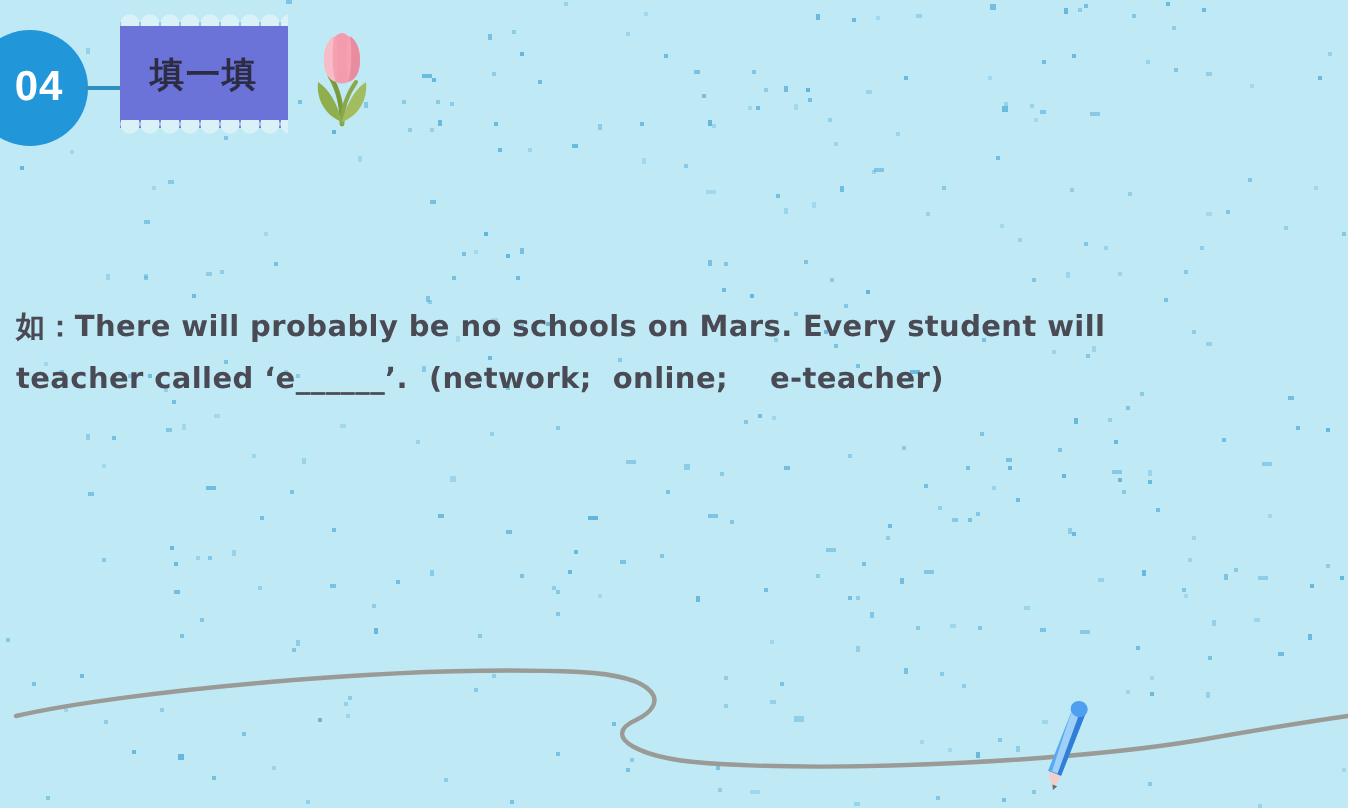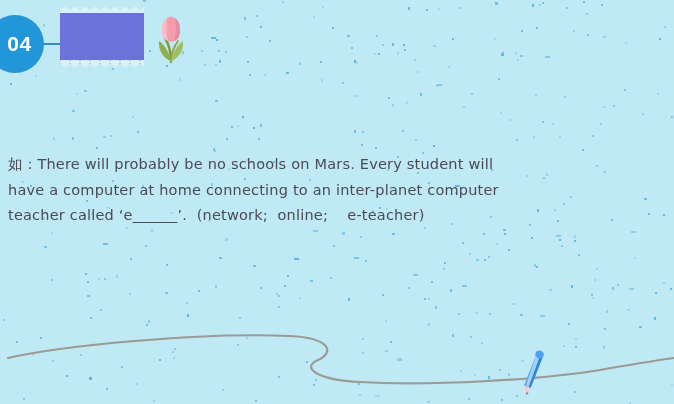--- a/index.html
+++ b/index.html
@@ -139,21 +139,21 @@
     font-family: "DejaVu Sans", "Liberation Sans", sans-serif;
     white-space: nowrap;
   }
   #passage {
     position: absolute;
     left: 8px;
     top: 152px;
     width: 660px;
     color: #4a4a55;
     font-size: 14.5px;
-    font-weight: normal;
+    font-weight: bold;
     line-height: 25.5px;
     font-family: "DejaVu Sans", "Liberation Sans", sans-serif;
   }
   .pline {
     white-space: pre;
     letter-spacing: .2px;
   }
 
   
   #bottom-art {
@@ -545,37 +545,37 @@
     <div id="badge-circle">
       <span id="badge-number">04</span>
     </div>
 
     <div id="badge-connector"></div>
     <div id="connector-dot"></div>
 
     <div id="title-card"></div>
     <div id="scallop-top"></div>
     <div id="scallop-bottom"></div>
+    <div id="title-text">填一填</div>
 
     <svg id="tulip" viewBox="0 0 42 56">
       <path d="M21 48 C21 40 20 32 15 24" stroke="#7a9a3c" stroke-width="2.4" fill="none" stroke-linecap="round"></path>
       <path d="M21 48 C21 42 23 34 28 27" stroke="#8aa84a" stroke-width="2" fill="none" stroke-linecap="round"></path>
       <path d="M21 47 C13 44 8 36 9 27 C14 30 19 38 21 47 Z" fill="#8fae4e"></path>
       <path d="M21 47 C29 44 34 36 33 27 C28 30 23 38 21 47 Z" fill="#a2bd60"></path>
       <path d="M12 16 C12 9 15 4 21 3 C27 4 30 9 30 16 C30 23 27 27 21 27 C15 27 12 23 12 16 Z" fill="#f4a2b2"></path>
       <path d="M12 16 C12 10 14 6 17 4 C16 10 16 22 18 27 C14 26 12 22 12 16 Z" fill="#f8bcc8"></path>
       <path d="M30 16 C30 10 28 6 25 4 C26 10 26 22 24 27 C28 26 30 22 30 16 Z" fill="#ea8c9f"></path>
       <path d="M18 4 C19 9 19 22 18 27 C20 28 22 28 24 27 C23 22 23 9 24 4 C22 2 20 2 18 4 Z" fill="#f29cae"></path>
     </svg>
   </div>
 
 
   <div id="passage">
     <div class="pline">如：There will probably be no schools on Mars. Every student will</div>
-    <div class="pline">have a computer at home connecting to an inter-planet computer</div>
     <div class="pline">teacher called ‘e______’.  (network;  online;    e-teacher)</div>
   </div>
 
   <svg id="bottom-art" viewBox="0 0 674 86">
     <path d="M8 40 C60 28 200 14 290 18 C330 20 335 34 318 42 C300 50 318 62 360 64 C430 68 540 62 600 52 C640 45 660 42 674 40" stroke="#9a9a96" stroke-width="2.2" fill="none" stroke-linecap="round"></path>
   </svg>
 
   <svg id="pencil" viewBox="0 0 30 50">
     <path d="M20.5 3 C23.5 4 25.5 6.5 25.5 9.5 L13.5 40 L7 37.5 L19 7 C19.3 5.4 19.7 4 20.5 3 Z" fill="#5aa8f2"></path>
     <path d="M19 7 L23.5 8.8 L12.2 38.8 L9 37.6 Z" fill="#9fd0f8"></path>

